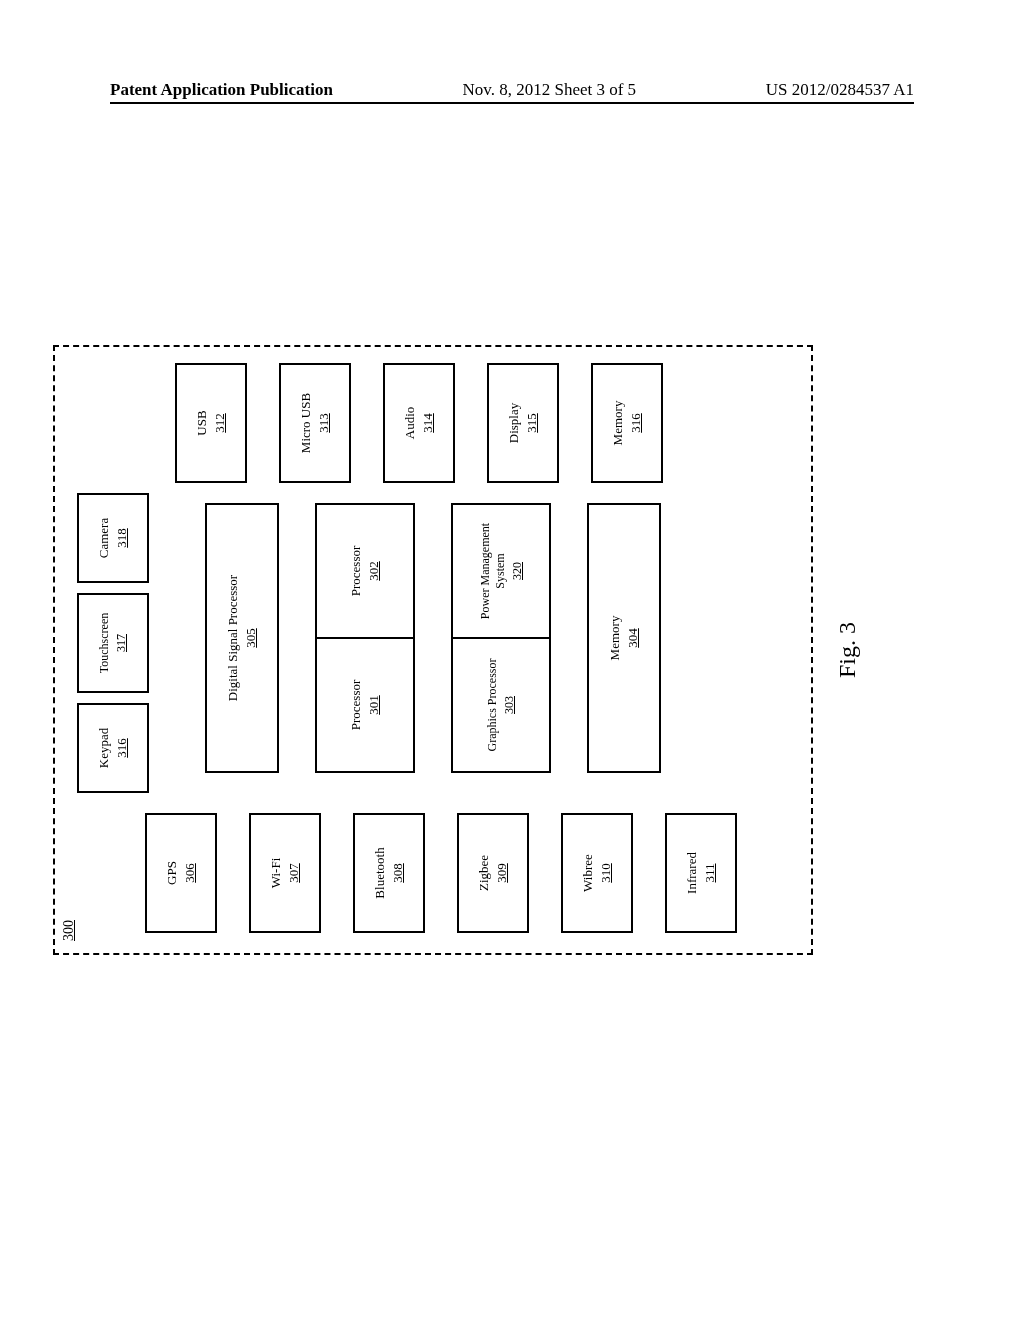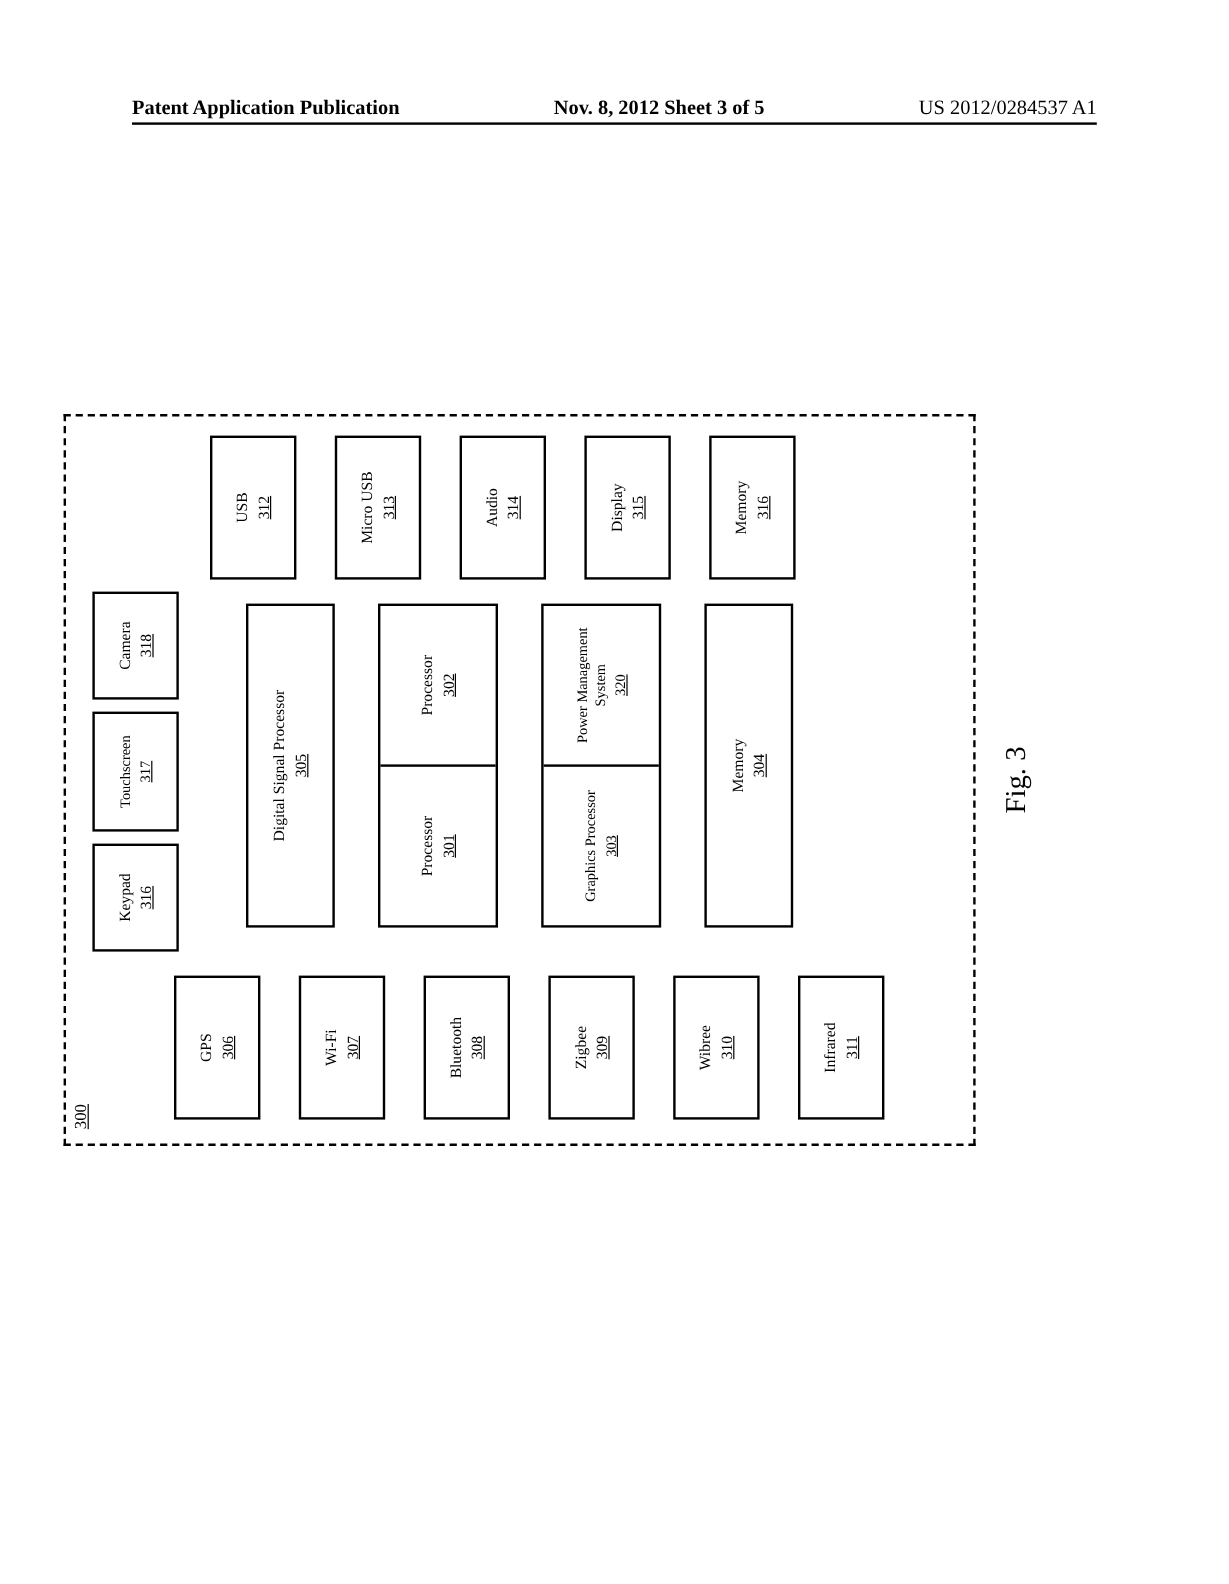--- a/index.html
+++ b/index.html
@@ -15,21 +15,21 @@
       top: 80px;
       left: 0;
       right: 0;
       padding: 0 110px;
       display: flex;
       justify-content: space-between;
       align-items: center;
       font-size: 17px;
     }
     .header-left { font-weight: bold; }
-    .header-center { font-weight: bold; }
+    .header-center { font-weight: normal; }
     .header-right { font-weight: normal; }
     .header-rule {
       position: absolute;
       top: 102px;
       left: 110px;
       right: 110px;
       height: 2px;
       background: #000;
     }
     .figure-area {

